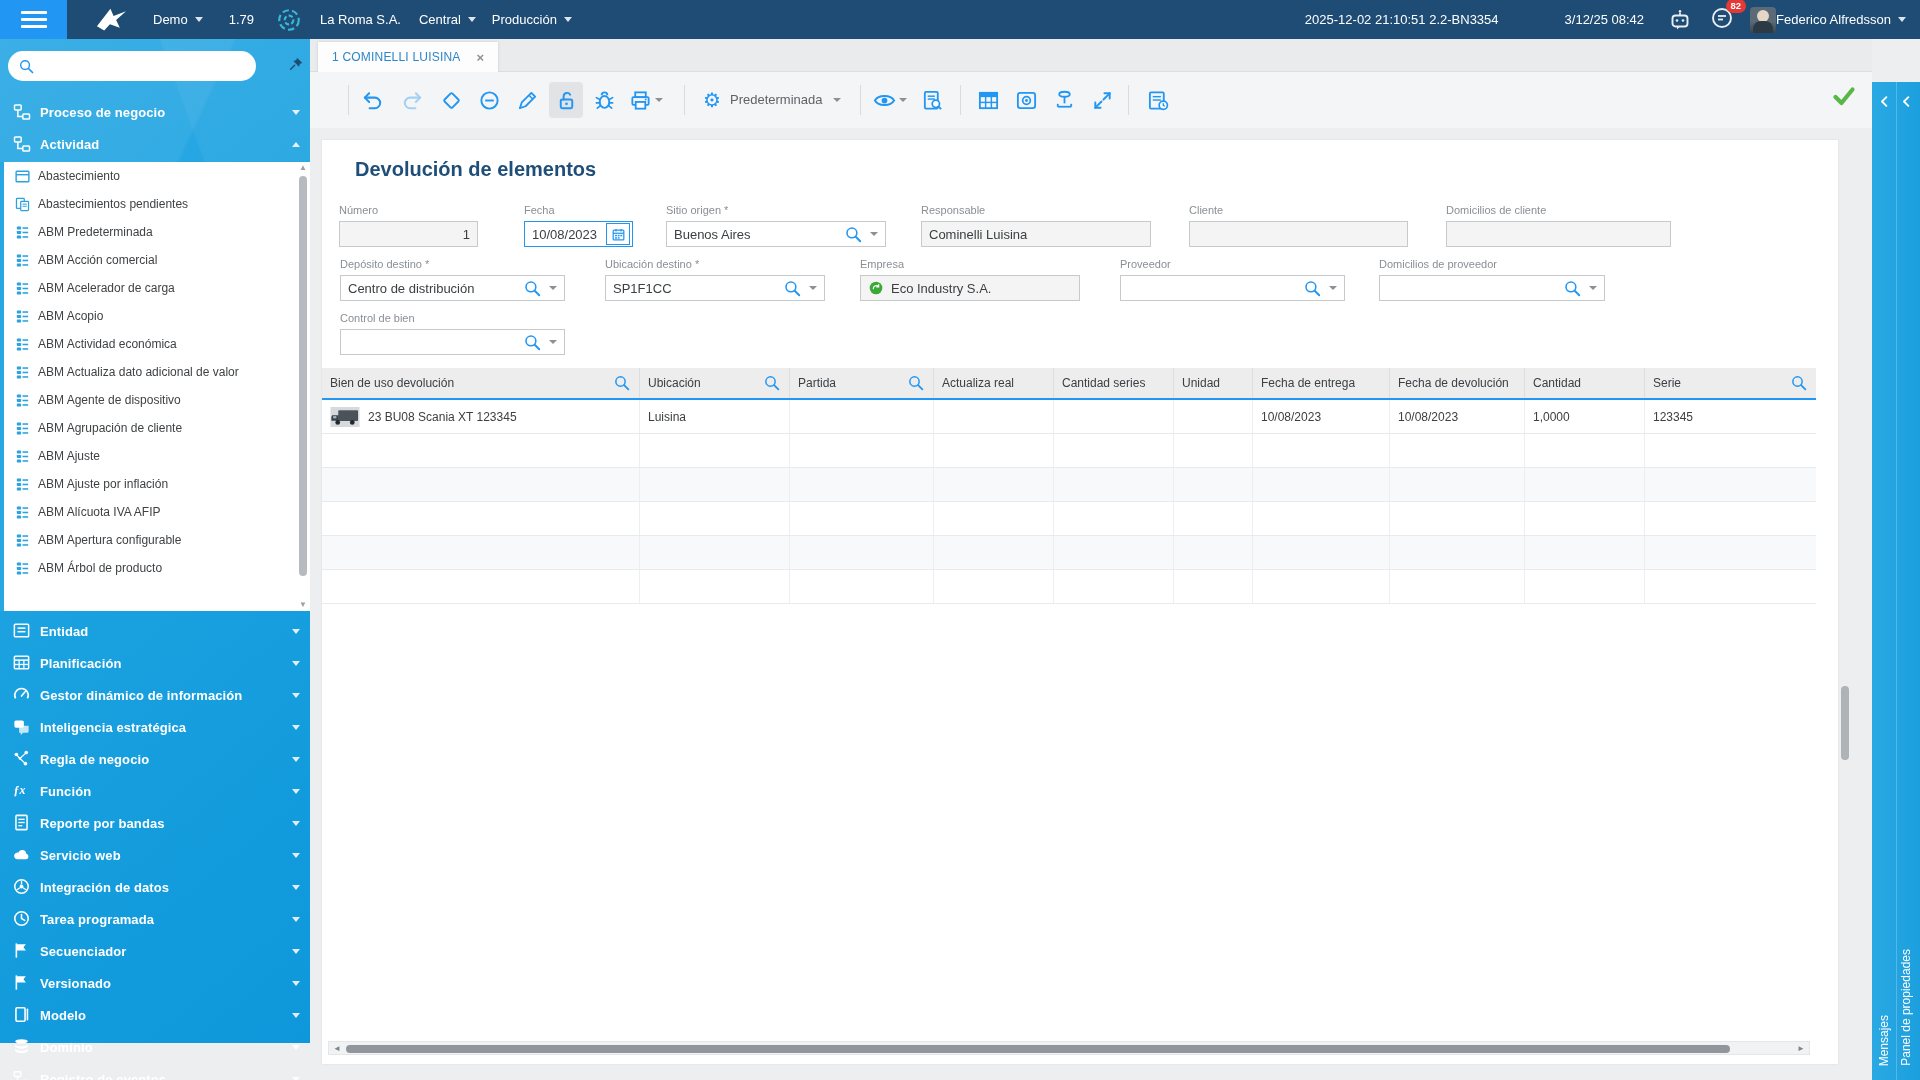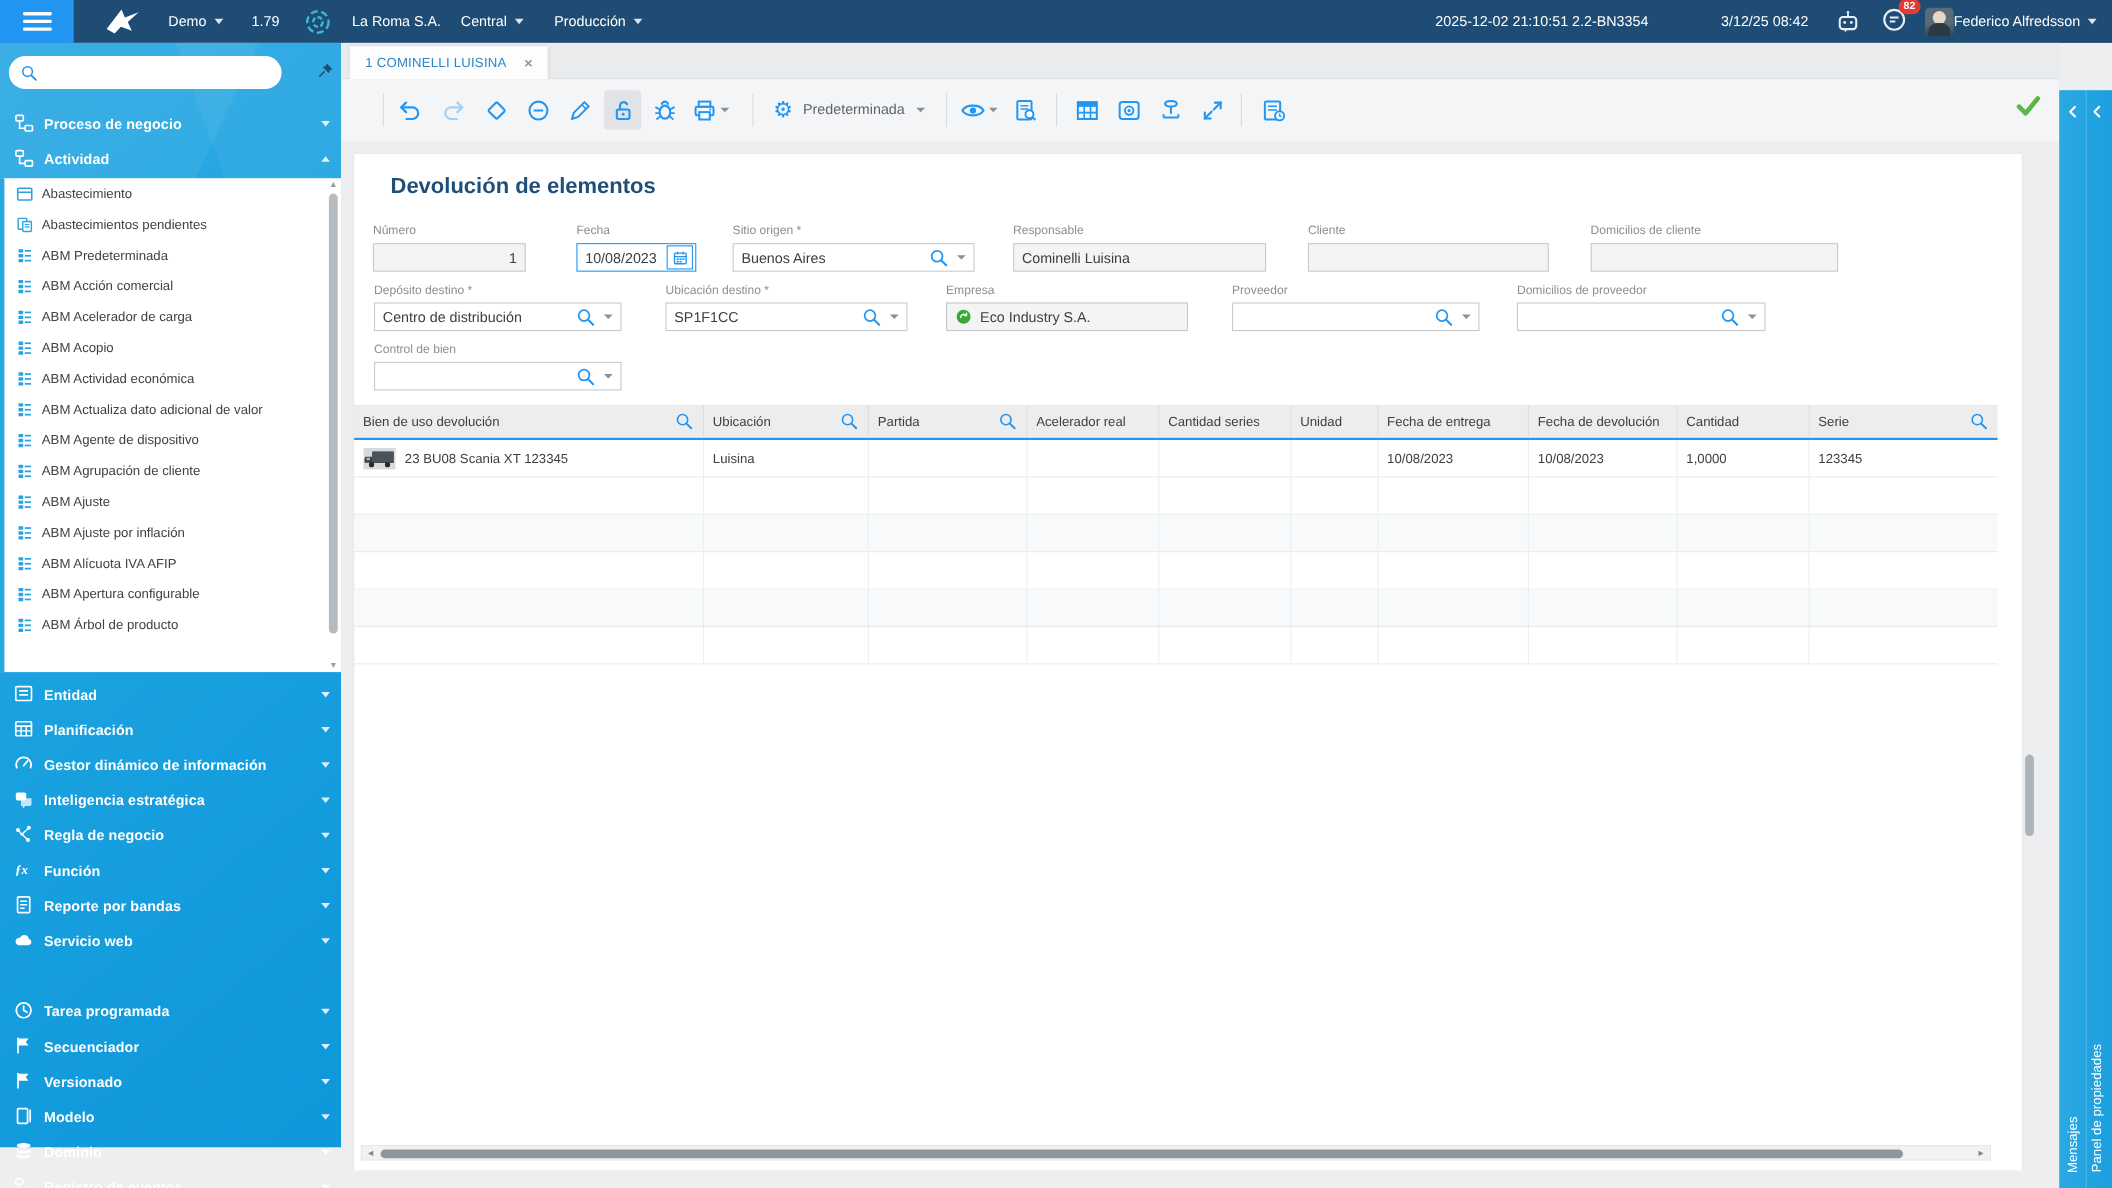--- a/index.html
+++ b/index.html
@@ -367,21 +367,21 @@
     <span style="margin-left:22px; display:flex">
         <svg width="26" height="26" color="#39B7D8">
           <use href="#i-ring"></use>
         </svg>
       </span>
     <span class="tb-text" style="margin-left:18px">La Roma S.A.</span>
     <div class="tb-item" style="margin-left:18px">
       <span>Central</span>
         <span class="caret"></span>
     </div>
-    <div class="tb-item" style="margin-left:28px">
+    <div class="tb-item" style="margin-left:16px">
       <span>Producción</span>
         <span class="caret"></span>
     </div>
     <div class="tb-right">
       <span class="tb-time">2025-12-02 21:10:51 2.2-BN3354</span>
       <span class="tb-time" style="margin-left:66px">3/12/25 08:42</span>
       <span style="margin-left:24px; display:flex">
           <svg width="24" height="24" color="#e9eef3">
             <use href="#i-robot"></use>
           </svg>
@@ -621,20 +621,29 @@
         <span class="clabel">Reporte por bandas</span>
         <span class="ccaret caret"></span>
       </div>
     <div class="cat" style="top:800px">
         <span class="cicon">
           <svg width="19" height="19" color="#fff">
             <use href="#i-cloud"></use>
           </svg>
         </span>
         <span class="clabel">Servicio web</span>
+        <span class="ccaret caret"></span>
+      </div>
+    <div class="cat" style="top:832px">
+        <span class="cicon">
+          <svg width="19" height="19" color="#fff">
+            <use href="#i-integration"></use>
+          </svg>
+        </span>
+        <span class="clabel">Integración de datos</span>
         <span class="ccaret caret"></span>
       </div>
     <div class="cat" style="top:864px">
         <span class="cicon">
           <svg width="19" height="19" color="#fff">
             <use href="#i-clock"></use>
           </svg>
         </span>
         <span class="clabel">Tarea programada</span>
         <span class="ccaret caret"></span>
@@ -925,21 +934,21 @@
           </div>
         <div class="gh w2">
             <span class="ghl">Partida</span>
             <span class="ghs">
               <svg width="18" height="18" color="#2196F3">
                 <use href="#i-search"></use>
               </svg>
             </span>
           </div>
         <div class="gh w3">
-            <span class="ghl">Acelerador real</span>
+            <span class="ghl">Actualiza real</span>
           </div>
         <div class="gh w4">
             <span class="ghl">Cantidad series</span>
           </div>
         <div class="gh w5">
             <span class="ghl">Unidad</span>
           </div>
         <div class="gh w6">
             <span class="ghl">Fecha de entrega</span>
           </div>

